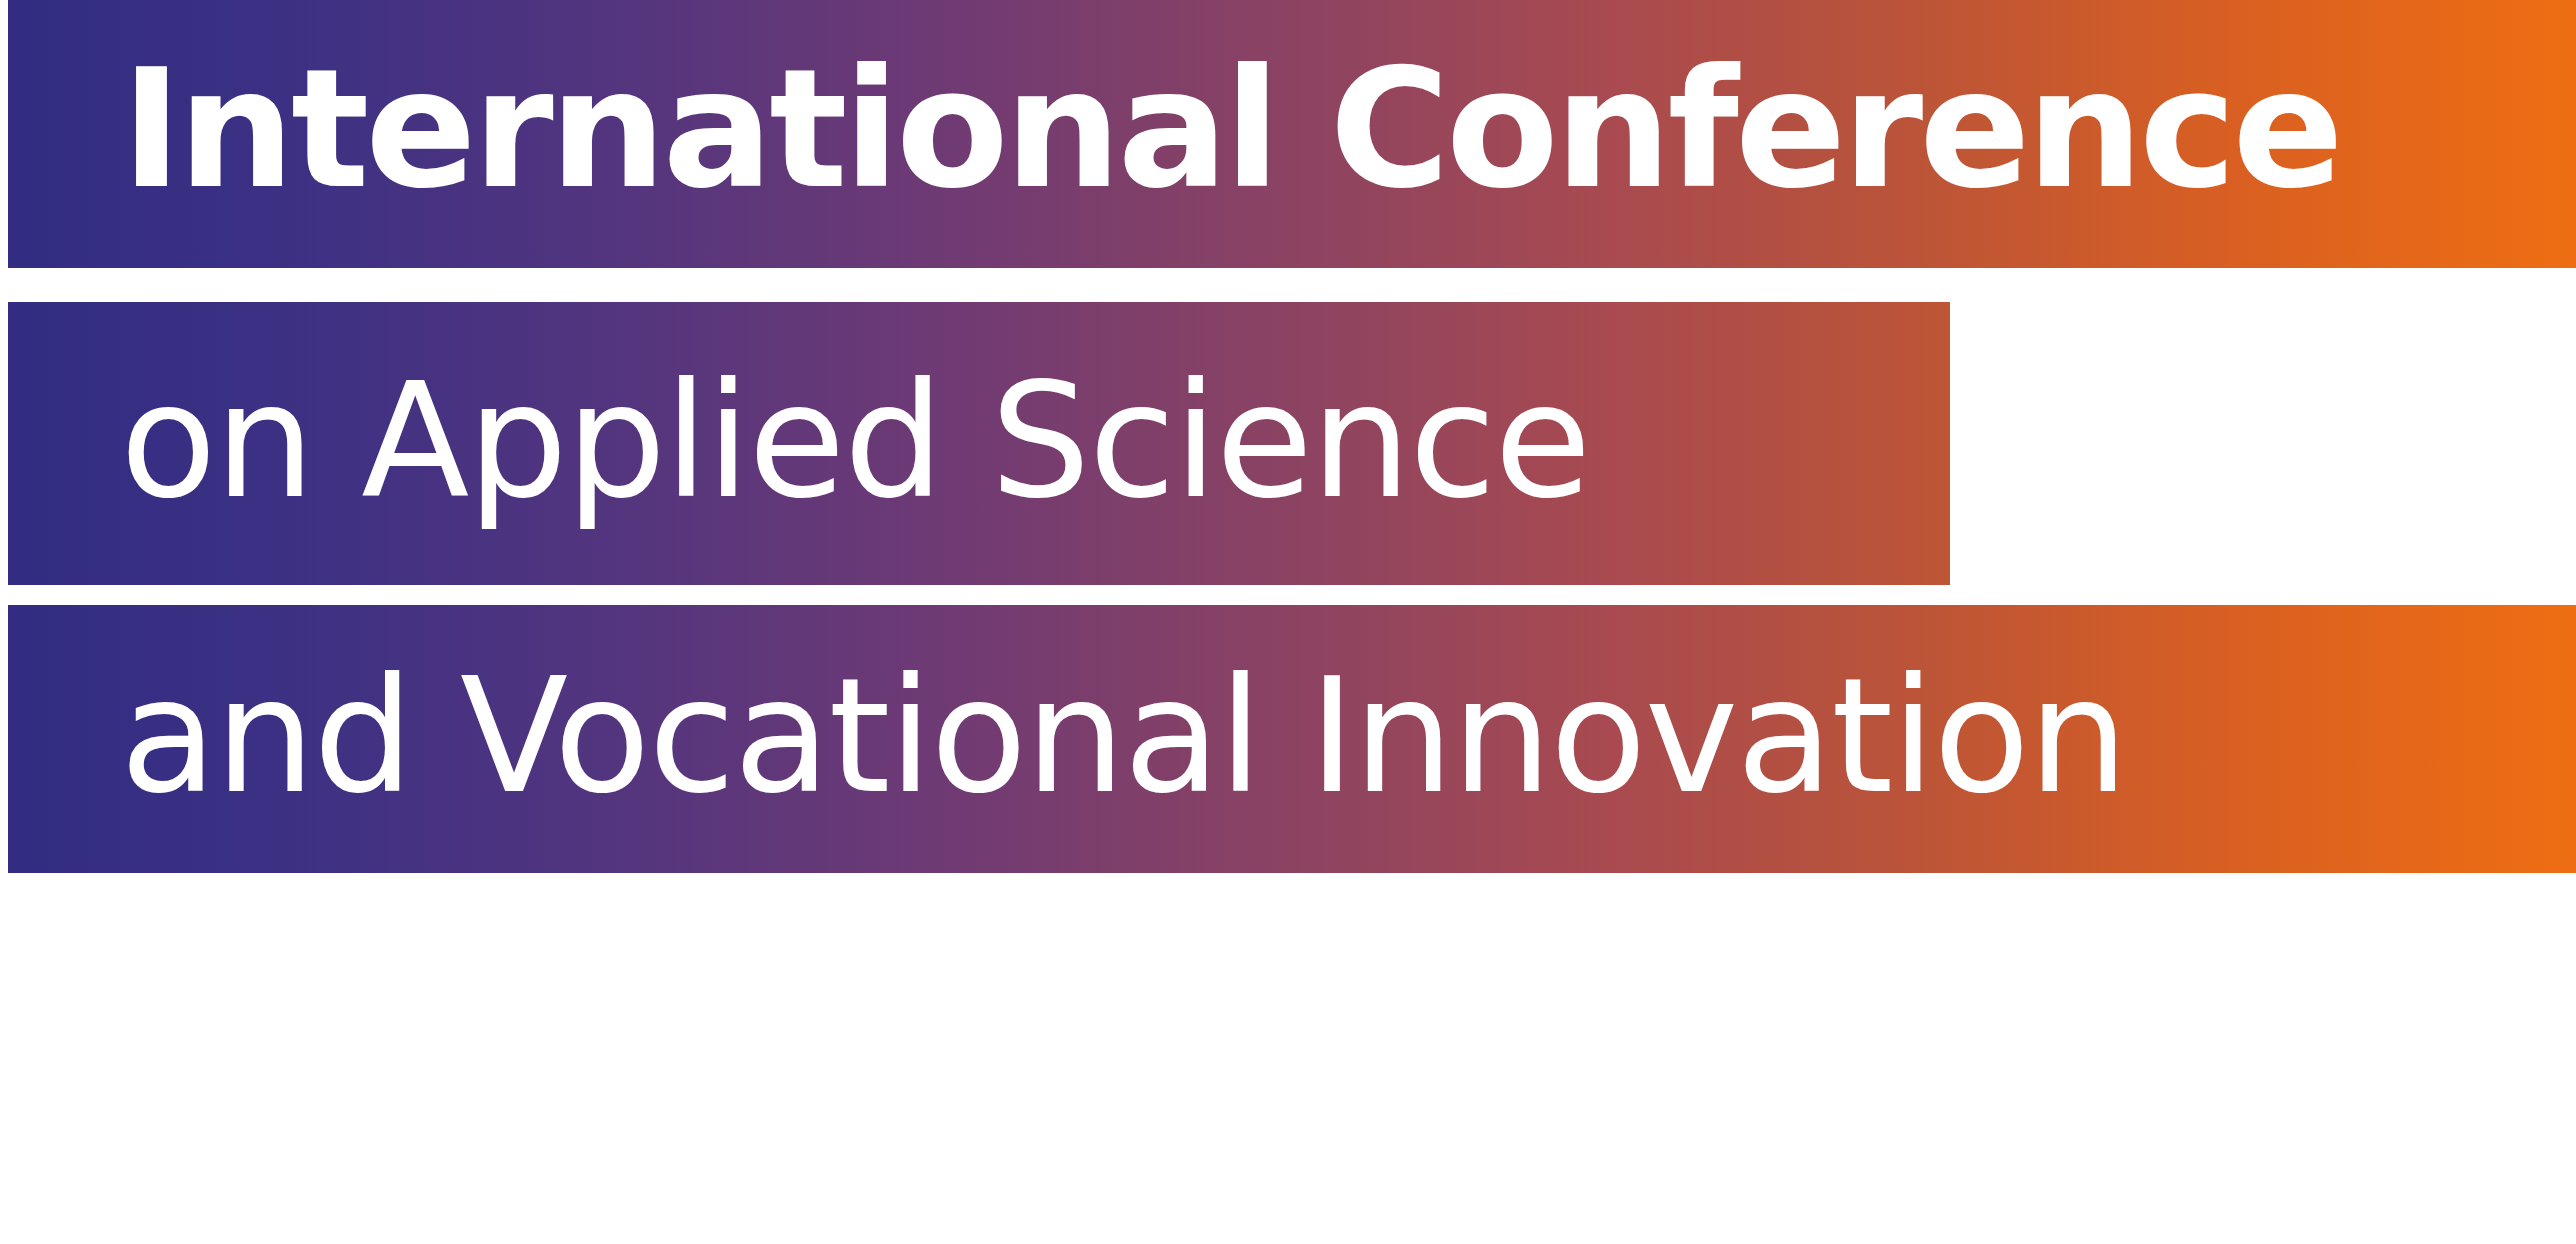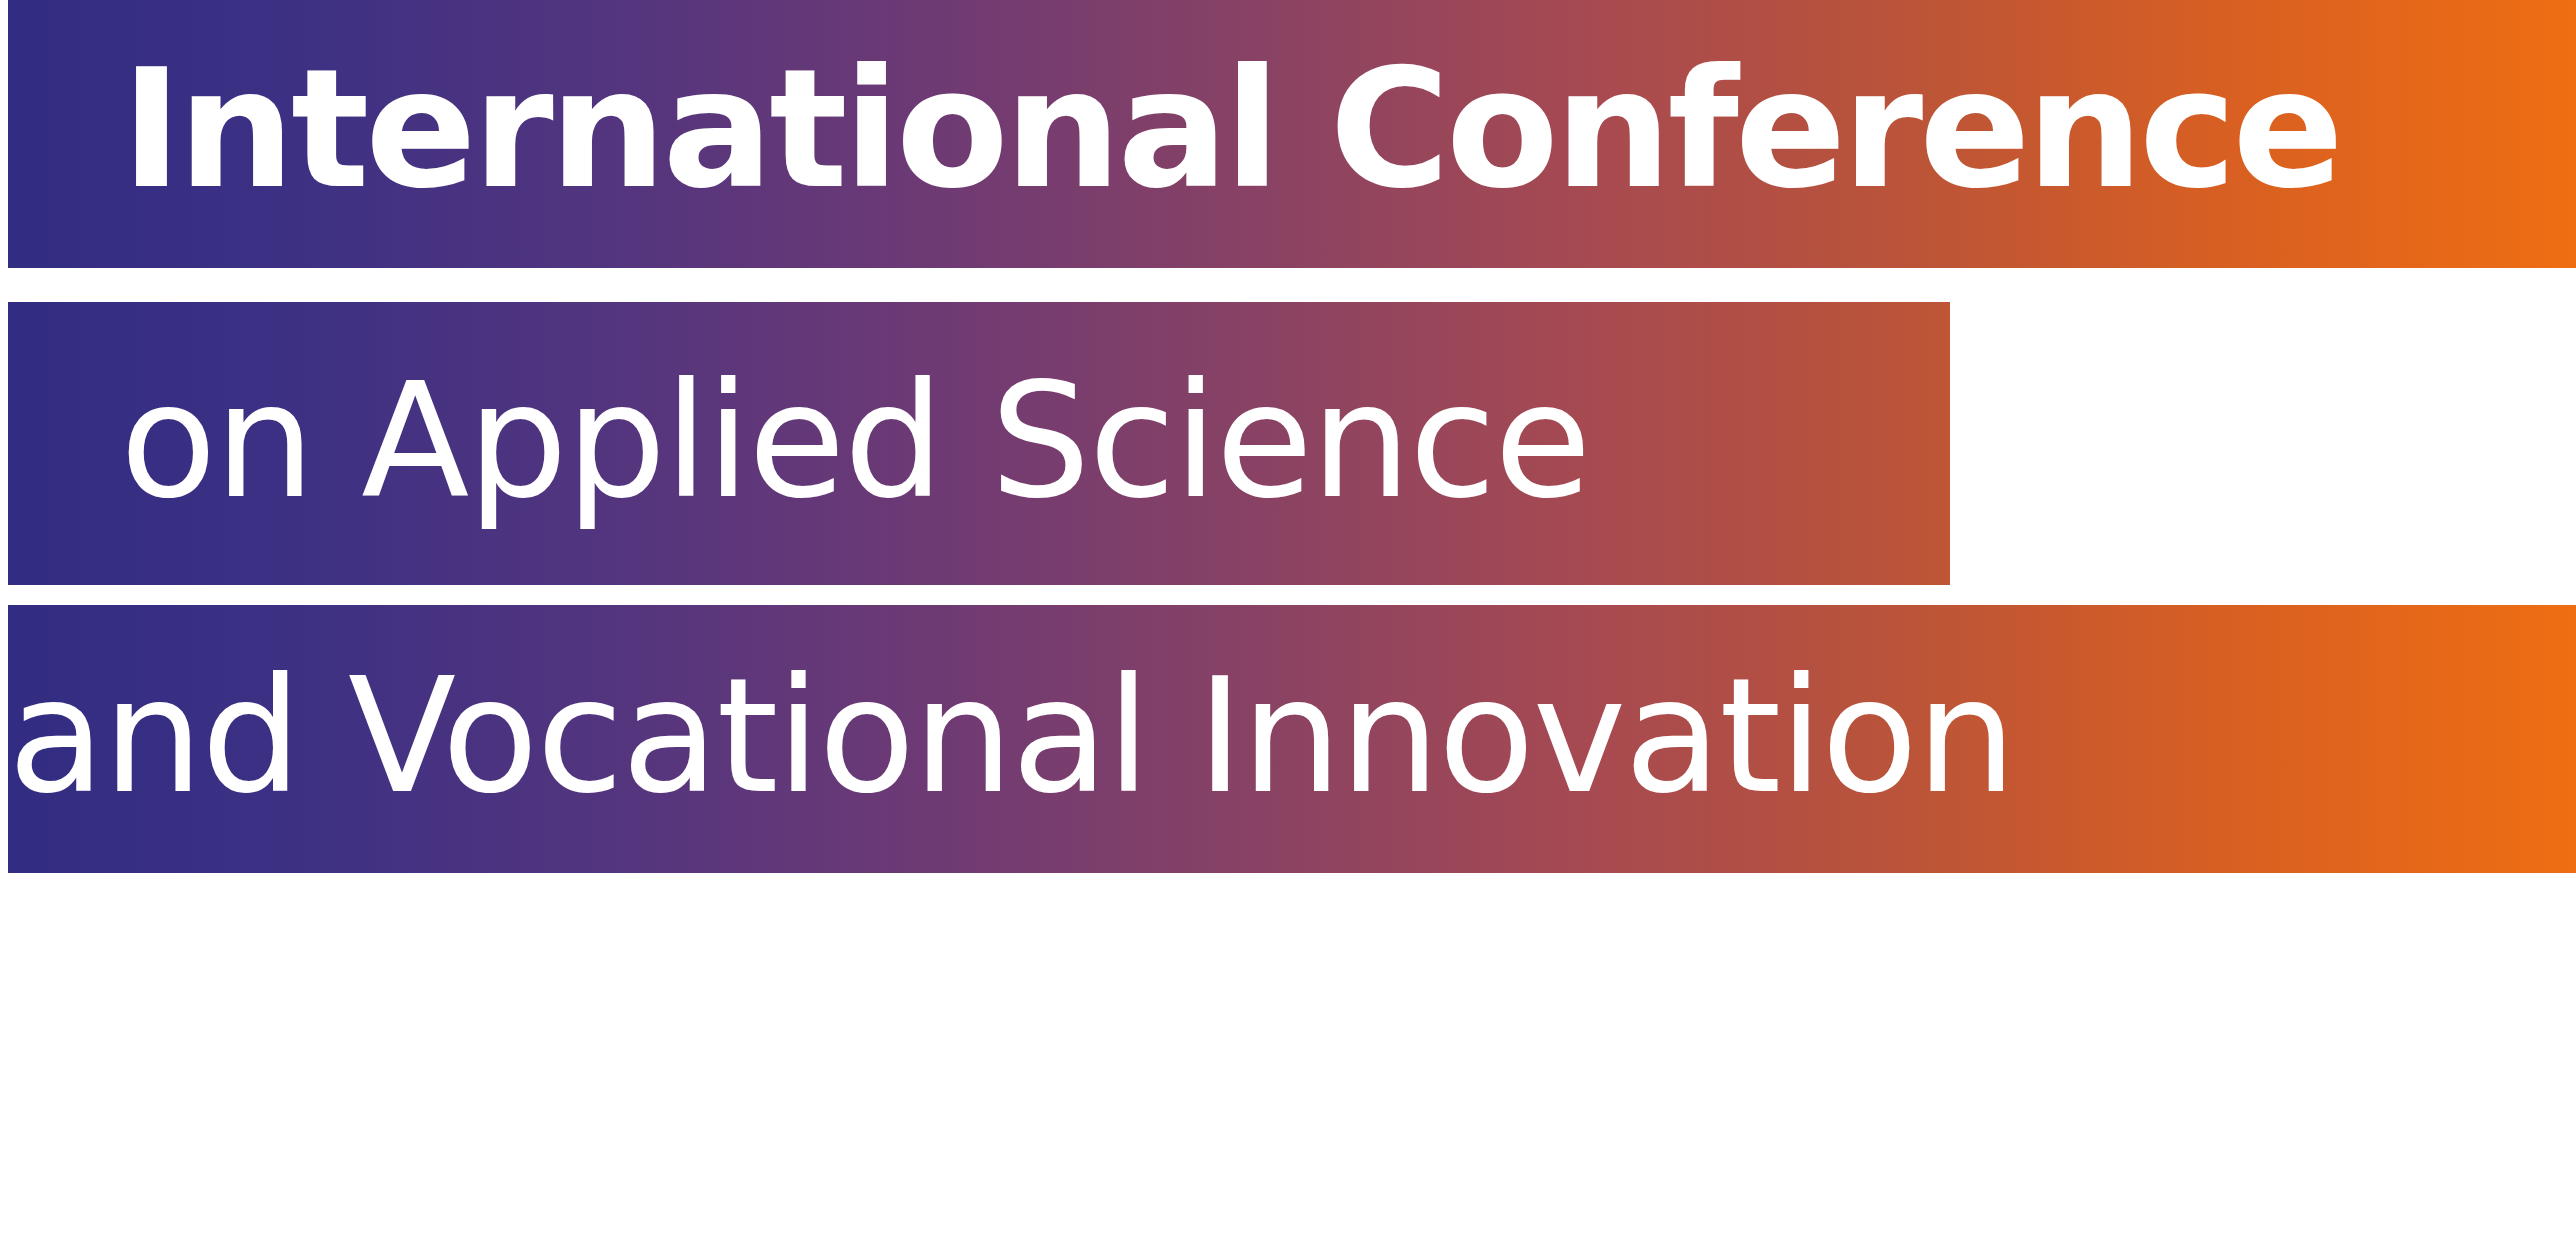--- a/index.html
+++ b/index.html
@@ -81,20 +81,21 @@
     top: -4.2px;
   }
   #line-2-text {
     margin-left: 112px;
     font-size: 158px;
     font-weight: 400;
     position: relative;
     top: -2.8px;
   }
   #line-3-text {
+    margin-left: 112px;
     font-size: 158px;
     font-weight: 400;
     position: relative;
     top: -2.8px;
   }
 
   
   #lower-blank {
     position: absolute;
     left: 0;

